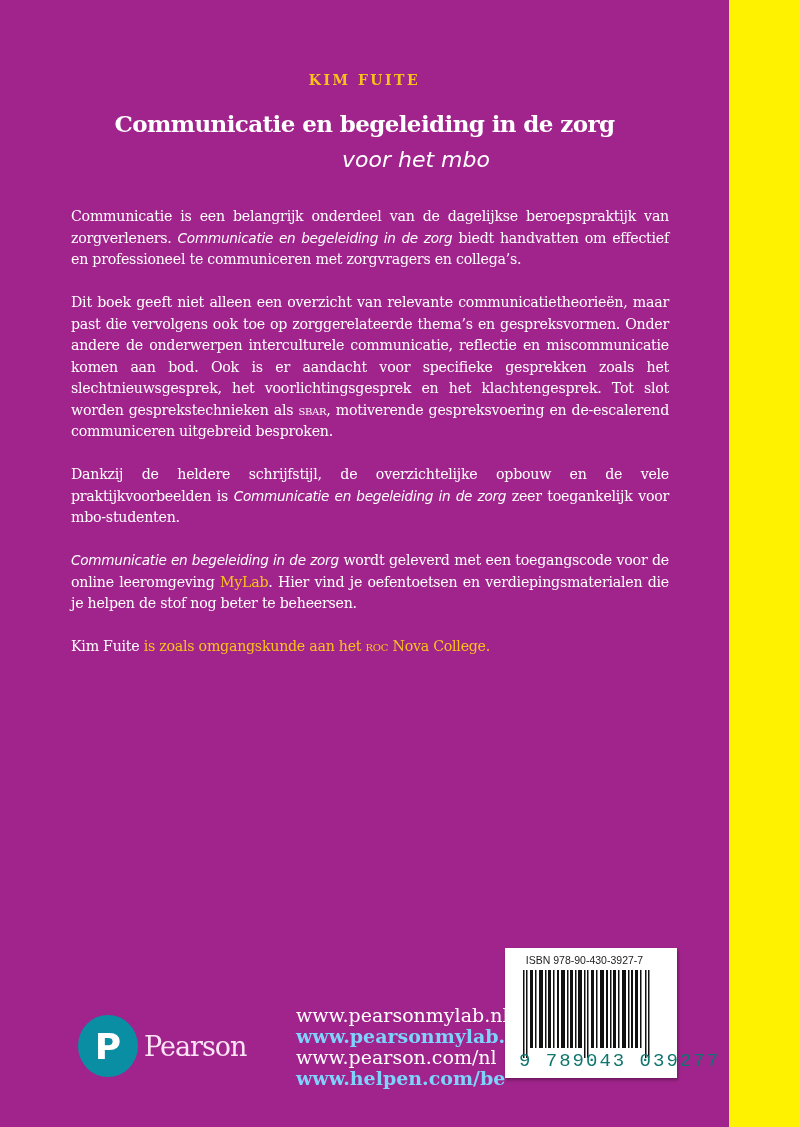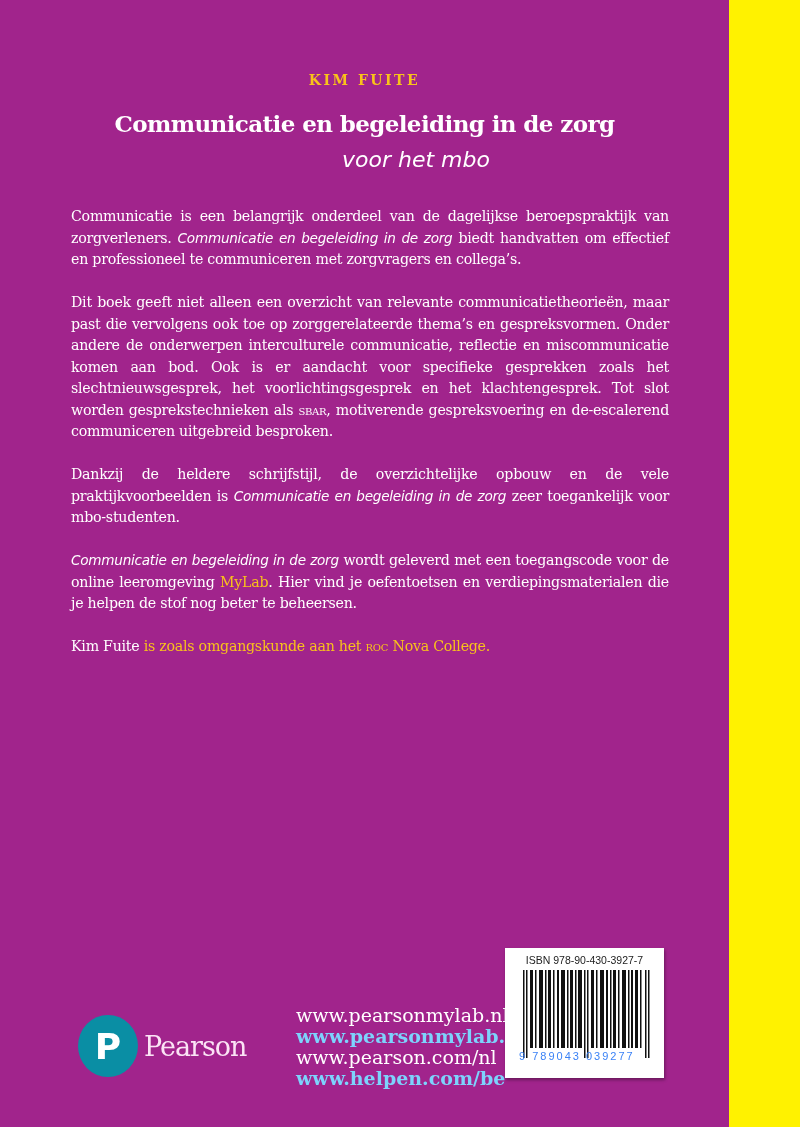--- a/index.html
+++ b/index.html
@@ -52,34 +52,34 @@
   .logo-word {
     margin-left: 6px; font-family: "DejaVu Serif", serif; font-size: 27px;
     color: #fbe3f5; letter-spacing: -1px;
   }
   .urls {
     position: absolute; left: 296px; top: 1005px; width: 188px; text-align: center;
     font-family: "DejaVu Serif", serif; font-size: 19px; line-height: 21px;
   }
   .urls div:nth-child(2), .urls div:nth-child(4) { color: #7dd3fc; font-weight: bold; }
   .barcode-box {
-    position: absolute; left: 505px; top: 948px; width: 159px; height: 130px;
+    position: absolute; left: 505px; top: 948px; width: 172px; height: 130px;
     background: #ffffff; box-shadow: 1px 2px 3px rgba(0,0,0,0.35);
   }
   .isbn-label {
     position: absolute; top: 6px; left: 0; width: 159px; text-align: center;
     font-family: "Liberation Sans", sans-serif; font-size: 10.5px; color: #222;
   }
   .bars {
     position: absolute; left: 18px; top: 22px; width: 128px; height: 88px;
   }
   .bars svg { display: block; }
   .ean-digits {
     position: absolute; left: 14px; top: 102px; width: 140px;
-    font-family: Liberation Sans, sans-serif; font-size: 11px; color: #3b82f6;
+    font-family: Liberation Mono, monospace; font-size: 19px; color: #0f766e;
     letter-spacing: 2px; white-space: pre;
   }
 </style>
 </head>
 <body>
 
 <div class="cover"></div>
 <div class="spine-strip"></div>
 
 <div class="author">KIM FUITE</div>

